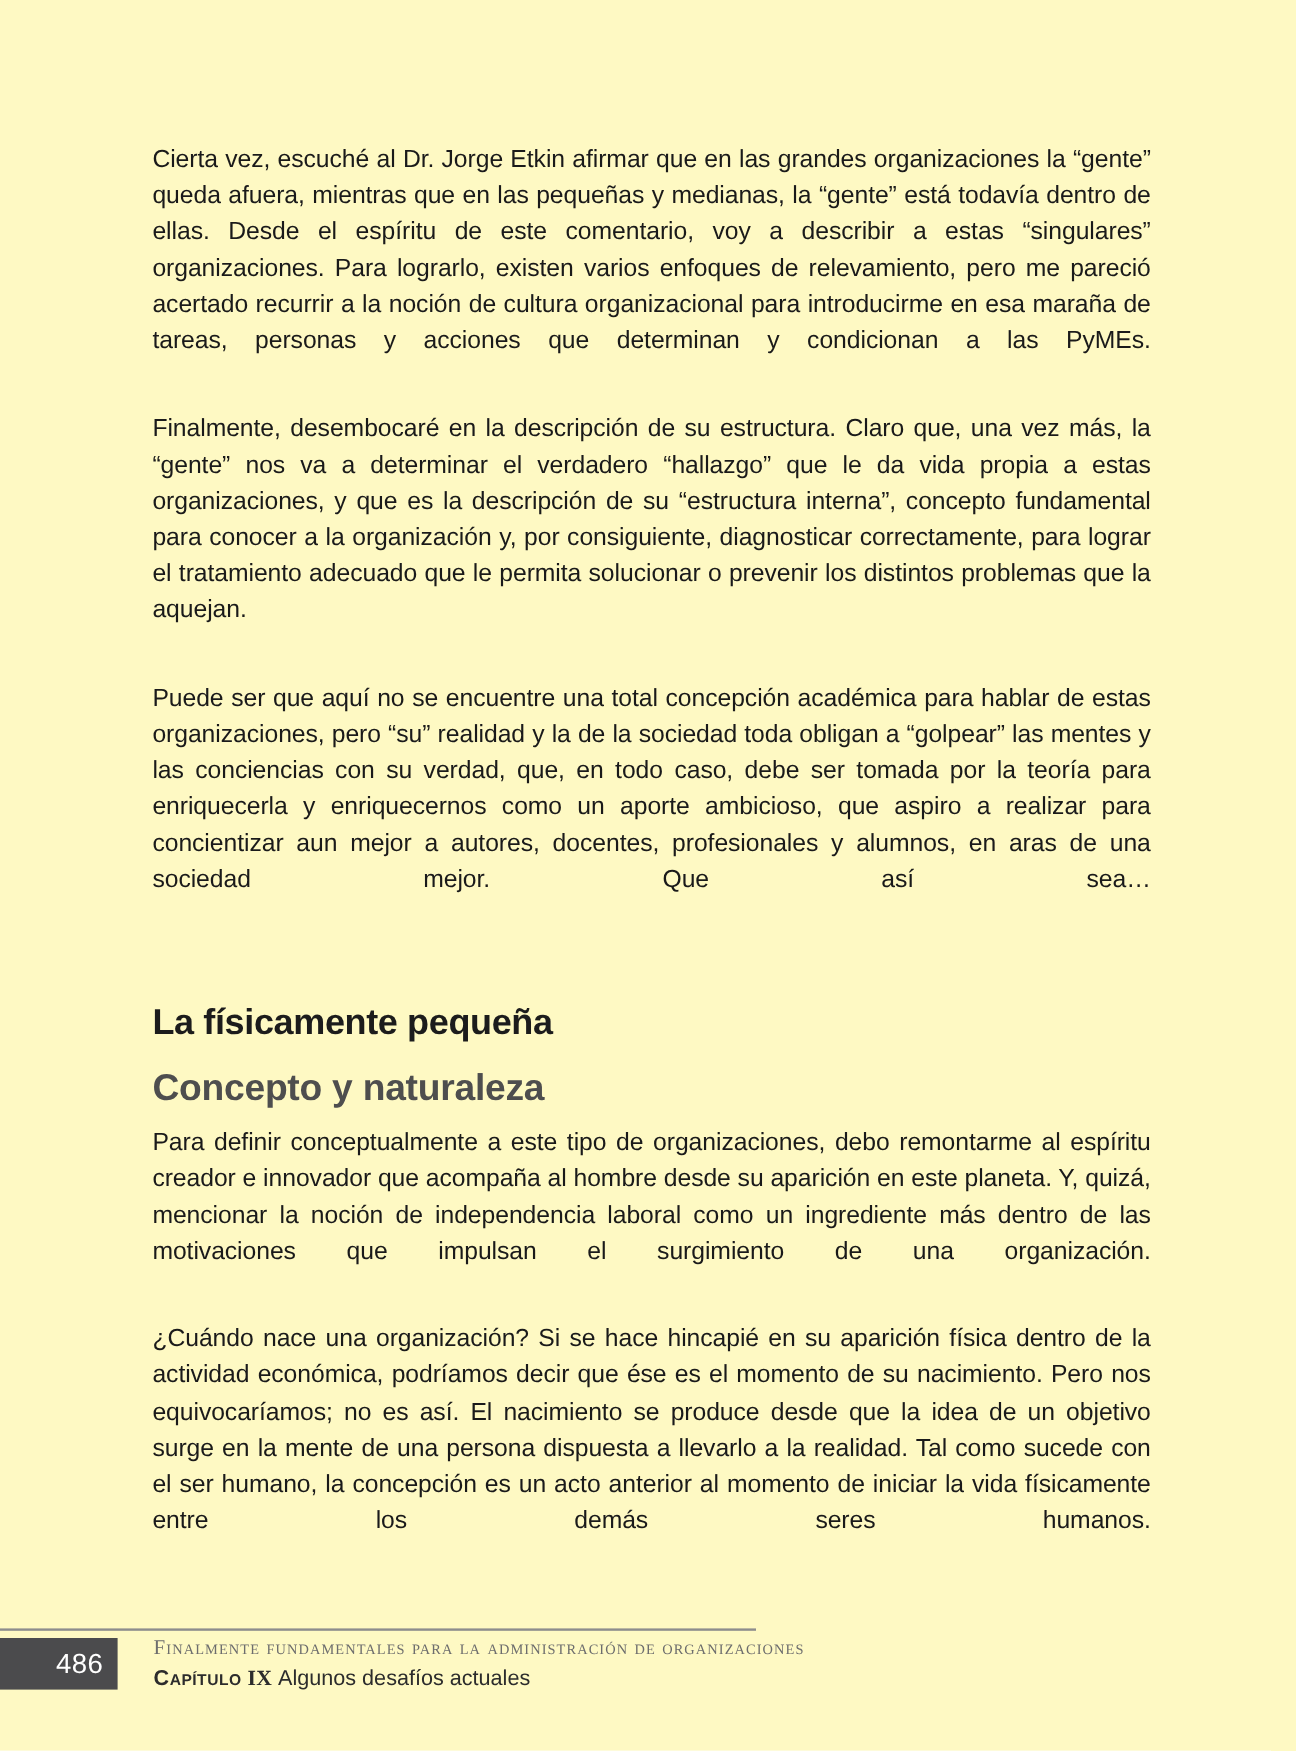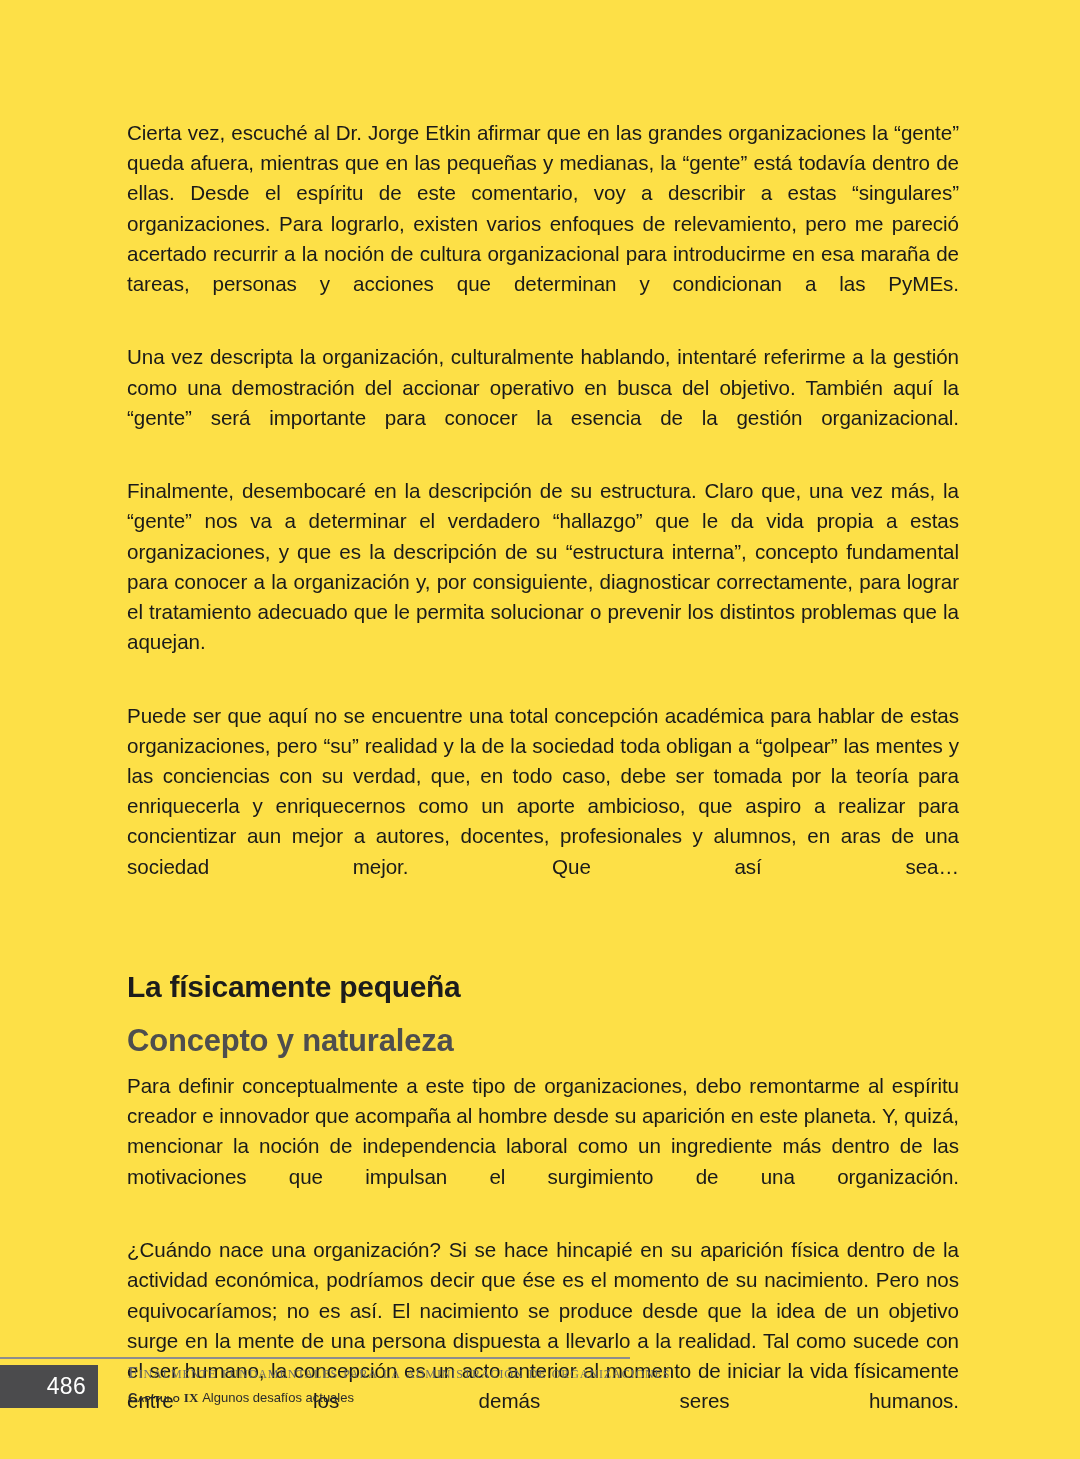--- a/index.html
+++ b/index.html
@@ -11,21 +11,21 @@
     width: 1080px;
     height: 1459px;
     position: relative;
     font-family: "Liberation Sans", sans-serif;
     -webkit-font-smoothing: antialiased;
   }
 
   #page {
     position: absolute;
     inset: 0;
-    background: #fde047;
+    background: #fef9c3;
     overflow: hidden;
   }
 
   
   #content {
     position: absolute;
     left: 127px;
     top: 118px;
     width: 832px;
   }
@@ -119,21 +119,21 @@
     font-family: "Liberation Serif", serif;
     font-variant: small-caps;
     font-size: 17.5px;
     letter-spacing: 0.9px;
     color: #6d6d6d;
     line-height: 21px;
     white-space: nowrap;
   }
   .footer-line2 {
     font-family: "Liberation Sans", sans-serif;
-    font-size: 13px;
+    font-size: 18px;
     color: #2c2c2c;
     line-height: 26px;
     white-space: nowrap;
     margin-top: 2px;
   }
   .footer-line2 .chap-word {
     font-variant: small-caps;
     font-weight: bold;
     letter-spacing: 0.4px;
   }
@@ -147,21 +147,20 @@
   }
 </style>
 </head>
 <body>
 
 <div id="page">
 
   <div id="content">
 
     <p class="para">Cierta vez, escuché al Dr. Jorge Etkin afirmar que en las grandes organizaciones la “gente” queda afuera, mientras que en las pequeñas y medianas, la “gente” está todavía dentro de ellas. Desde el espíritu de este comentario, voy a describir a estas “singulares” organizaciones. Para lograrlo, existen varios enfoques de relevamiento, pero me pareció acertado recurrir a la noción de cultura organizacional para introducirme en esa maraña de tareas, personas y acciones que determinan y condicionan a las PyMEs.</p>
-    <p class="para">Una vez descripta la organización, culturalmente hablando, intentaré referirme a la gestión como una demostración del accionar operativo en busca del objetivo. También aquí la “gente” será importante para conocer la esencia de la gestión organizacional.</p>
     <p class="para">Finalmente, desembocaré en la descripción de su estructura. Claro que, una vez más, la “gente” nos va a determinar el verdadero “hallazgo” que le da vida propia a estas organizaciones, y que es la descripción de su “estructura interna”, concepto fundamental para conocer a la organización y, por consiguiente, diagnosticar correctamente, para lograr el tratamiento adecuado que le permita solucionar o prevenir los distintos problemas que la aquejan.</p>
     <p class="para">Puede ser que aquí no se encuentre una total concepción académica para hablar de estas organizaciones, pero “su” realidad y la de la sociedad toda obligan a “golpear” las mentes y las conciencias con su verdad, que, en todo caso, debe ser tomada por la teoría para enriquecerla y enriquecernos como un aporte ambicioso, que aspiro a realizar para concientizar aun mejor a autores, docentes, profesionales y alumnos, en aras de una sociedad mejor. Que así sea…</p>
 
     <div class="spacer-before-h1"></div>
 
     <h1 class="section-title">La físicamente pequeña</h1>
 
     <div class="spacer-after-h1"></div>
 
     <h2 class="sub-title">Concepto y naturaleza</h2>

